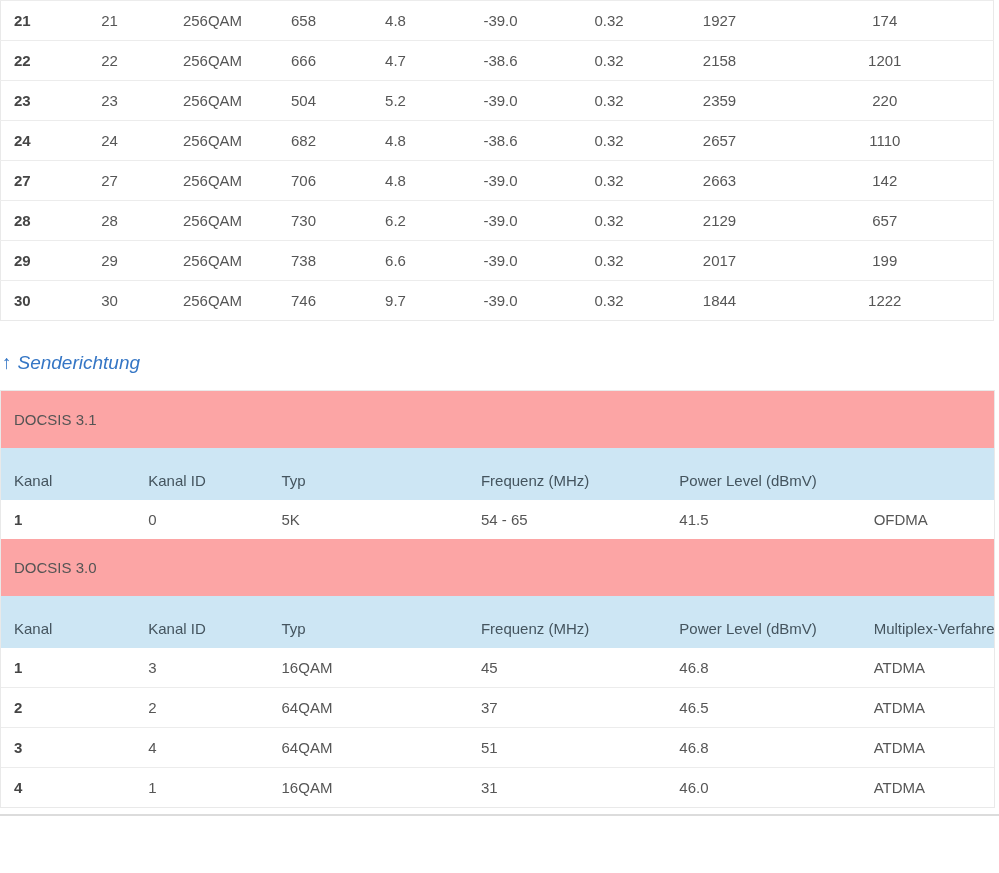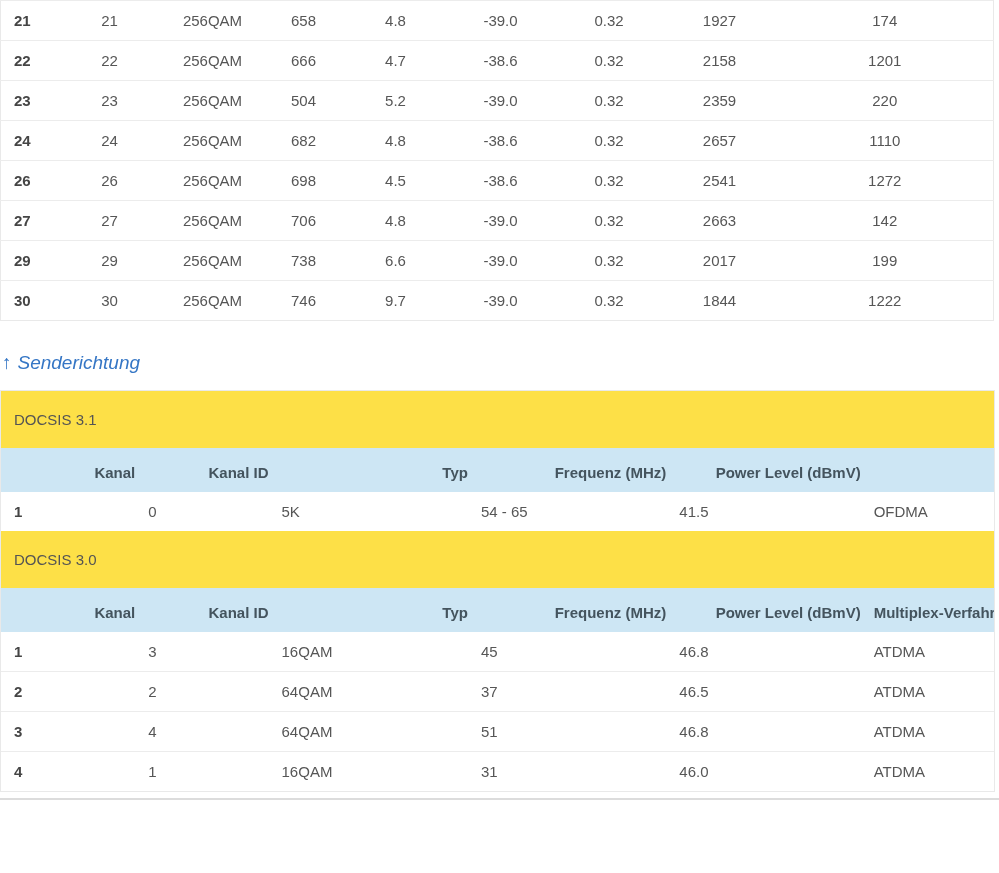--- a/index.html
+++ b/index.html
@@ -16,25 +16,25 @@
   .rx-table tbody tr:first-child td{border-top:none;}
   .rx-table td:first-child{text-align:left;padding-left:13px;font-weight:bold;color:#454545;}
 
   
   .section-heading{margin:31px 0 0 2px;font-size:19px;line-height:22px;color:#3576c5;
                    font-weight:400;cursor:pointer;font-style:italic;}
   .section-heading .arrow{margin-right:6px;}
 
   
   .tx-container{margin-top:16px;width:993px;border:1px solid #e9e9e9;background:#fff;}
-  .section-row{height:57px;line-height:57px;padding-left:13px;background:#fde047;
+  .section-row{height:57px;line-height:57px;padding-left:13px;background:#fca5a5;
                font-size:15px;color:#545454;}
   .tx-table{width:100%;}
-  .tx-table th{background:#cde6f4;height:40px;font-weight:700;text-align:right;
-               padding:4px 0 0 13px;color:#44545e;font-size:15px;white-space:nowrap;overflow:hidden;}
+  .tx-table th{background:#cde6f4;height:40px;font-weight:400;text-align:left;
+               padding:12px 0 0 13px;color:#44545e;font-size:15px;white-space:nowrap;overflow:hidden;}
   .tx-table td{height:39px;text-align:left;padding:0 0 0 13px;border-top:1px solid #ececec;
                font-size:15px;color:#565656;white-space:nowrap;overflow:hidden;}
   .tx-table tbody tr:first-child td{border-top:none;}
   .tx-table td:first-child{font-weight:bold;color:#454545;}
 
   .bottom-divider{margin-top:6px;width:999px;height:2px;background:#dcdcdc;}
 </style>
 </head>
 <body>
 
@@ -91,40 +91,40 @@
           <td>24</td>
           <td>256QAM</td>
           <td>682</td>
           <td>4.8</td>
           <td>-38.6</td>
           <td>0.32</td>
           <td>2657</td>
           <td>1110</td>
         </tr>
         <tr>
-          <td>26</td>
-          <td>26</td>
-          <td>256QAM</td>
-          <td>698</td>
-          <td>4.5</td>
-          <td>-38.6</td>
-          <td>0.32</td>
-          <td>2541</td>
-          <td>1272</td>
-        </tr>
-        <tr>
           <td>27</td>
           <td>27</td>
           <td>256QAM</td>
           <td>706</td>
           <td>4.8</td>
           <td>-39.0</td>
           <td>0.32</td>
           <td>2663</td>
           <td>142</td>
+        </tr>
+        <tr>
+          <td>28</td>
+          <td>28</td>
+          <td>256QAM</td>
+          <td>730</td>
+          <td>6.2</td>
+          <td>-39.0</td>
+          <td>0.32</td>
+          <td>2129</td>
+          <td>657</td>
         </tr>
         <tr>
           <td>29</td>
           <td>29</td>
           <td>256QAM</td>
           <td>738</td>
           <td>6.6</td>
           <td>-39.0</td>
           <td>0.32</td>
           <td>2017</td>

